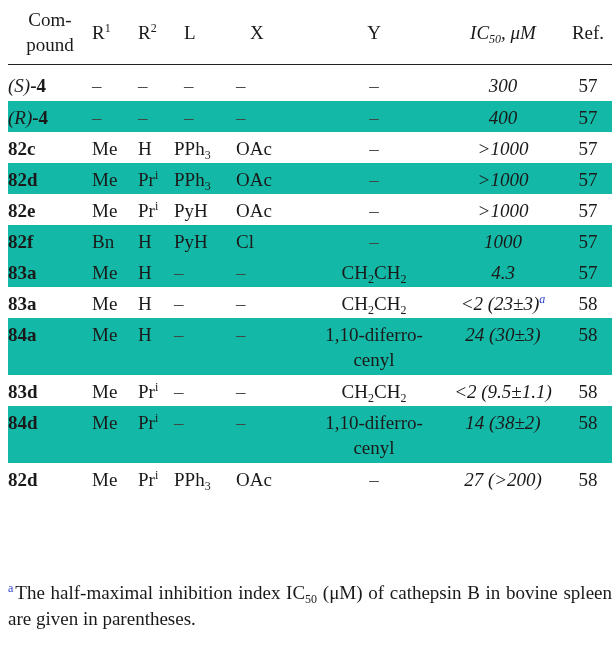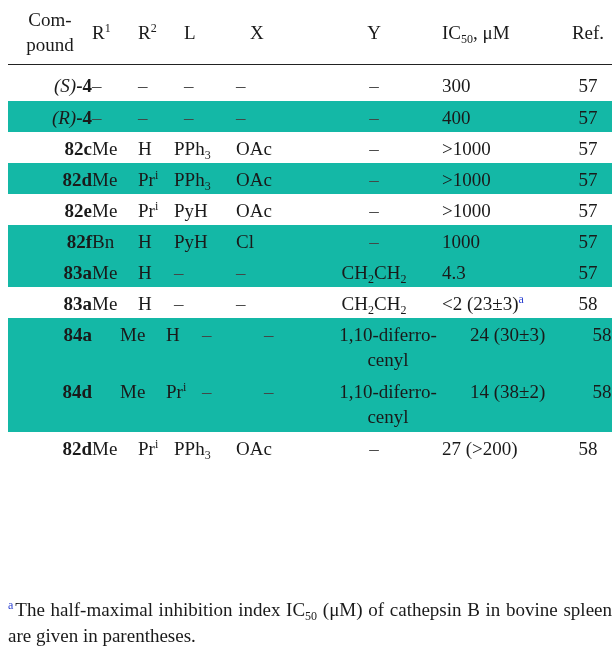--- a/index.html
+++ b/index.html
@@ -44,50 +44,49 @@
     }
     tbody tr.single td {
       height: 31px;
       padding-top: 4px;
       box-sizing: border-box;
     }
     tbody tr.double td {
       height: 57px;
       padding-top: 4px;
       box-sizing: border-box;
-      padding-left: 28px;
     }
     tbody tr.first td {
       height: 36px;
       padding-top: 8px;
     }
     tbody tr.shaded td {
       background: #14b8a6;
     }
     .c-compound { width: 84px; text-align: left; }
     .c-r1 { width: 46px; text-align: left; }
     .c-r2 { width: 36px; text-align: left; }
     .c-l { width: 62px; text-align: left; }
     .c-x { width: 70px; text-align: left; }
     .c-y { width: 136px; text-align: center; }
-    .c-ic { width: 122px; text-align: left; }
+    .c-ic { width: 122px; text-align: center; font-style: italic; }
     .c-ref { width: 48px; text-align: center; }
     thead th.c-r1, thead th.c-r2, thead th.c-l { text-align: left; }
     thead th.c-x { text-align: left; padding-left: 14px; box-sizing: border-box; }
-    .compound-name { font-weight: bold; text-align: right; }
+    .compound-name { font-weight: bold; }
     .compound-name i { font-weight: normal; font-style: italic; }
     .dash { color: #444; }
     sub { font-size: 12px; vertical-align: -4px; line-height: 0; }
     sup { font-size: 12px; vertical-align: 7px; line-height: 0; }
     .fn-mark { color: #2a3fd0; font-size: 12px; vertical-align: 7px; line-height: 0; }
     .y-cell { line-height: 25px; }
     .footnote {
       position: absolute;
       left: 8px;
-      top: 597px;
+      top: 580px;
       width: 604px;
       font-size: 19px;
       line-height: 26px;
       text-align: justify;
       text-align-last: left;
     }
     .footnote .fn-mark {
       margin-right: 2px;
     }
   </style>
@@ -205,20 +204,30 @@
         <td class="c-compound compound-name">84a</td>
         <td class="c-r1">Me</td>
         <td class="c-r2">H</td>
         <td class="c-l dash">–</td>
         <td class="c-x dash">–</td>
         <td class="c-y y-cell"><span>1,10-diferro-</span><br><span>cenyl</span></td>
         <td class="c-ic">24 (30±3)</td>
         <td class="c-ref">58</td>
       </tr>
 
+      <tr class="single">
+        <td class="c-compound compound-name">83d</td>
+        <td class="c-r1">Me</td>
+        <td class="c-r2"><span>Pr</span><sup>i</sup></td>
+        <td class="c-l dash">–</td>
+        <td class="c-x dash">–</td>
+        <td class="c-y"><span>CH</span><sub>2</sub><span>CH</span><sub>2</sub></td>
+        <td class="c-ic">&lt;2 (9.5±1.1)</td>
+        <td class="c-ref">58</td>
+      </tr>
 
       <tr class="double shaded">
         <td class="c-compound compound-name">84d</td>
         <td class="c-r1">Me</td>
         <td class="c-r2"><span>Pr</span><sup>i</sup></td>
         <td class="c-l dash">–</td>
         <td class="c-x dash">–</td>
         <td class="c-y y-cell"><span>1,10-diferro-</span><br><span>cenyl</span></td>
         <td class="c-ic">14 (38±2)</td>
         <td class="c-ref">58</td>

